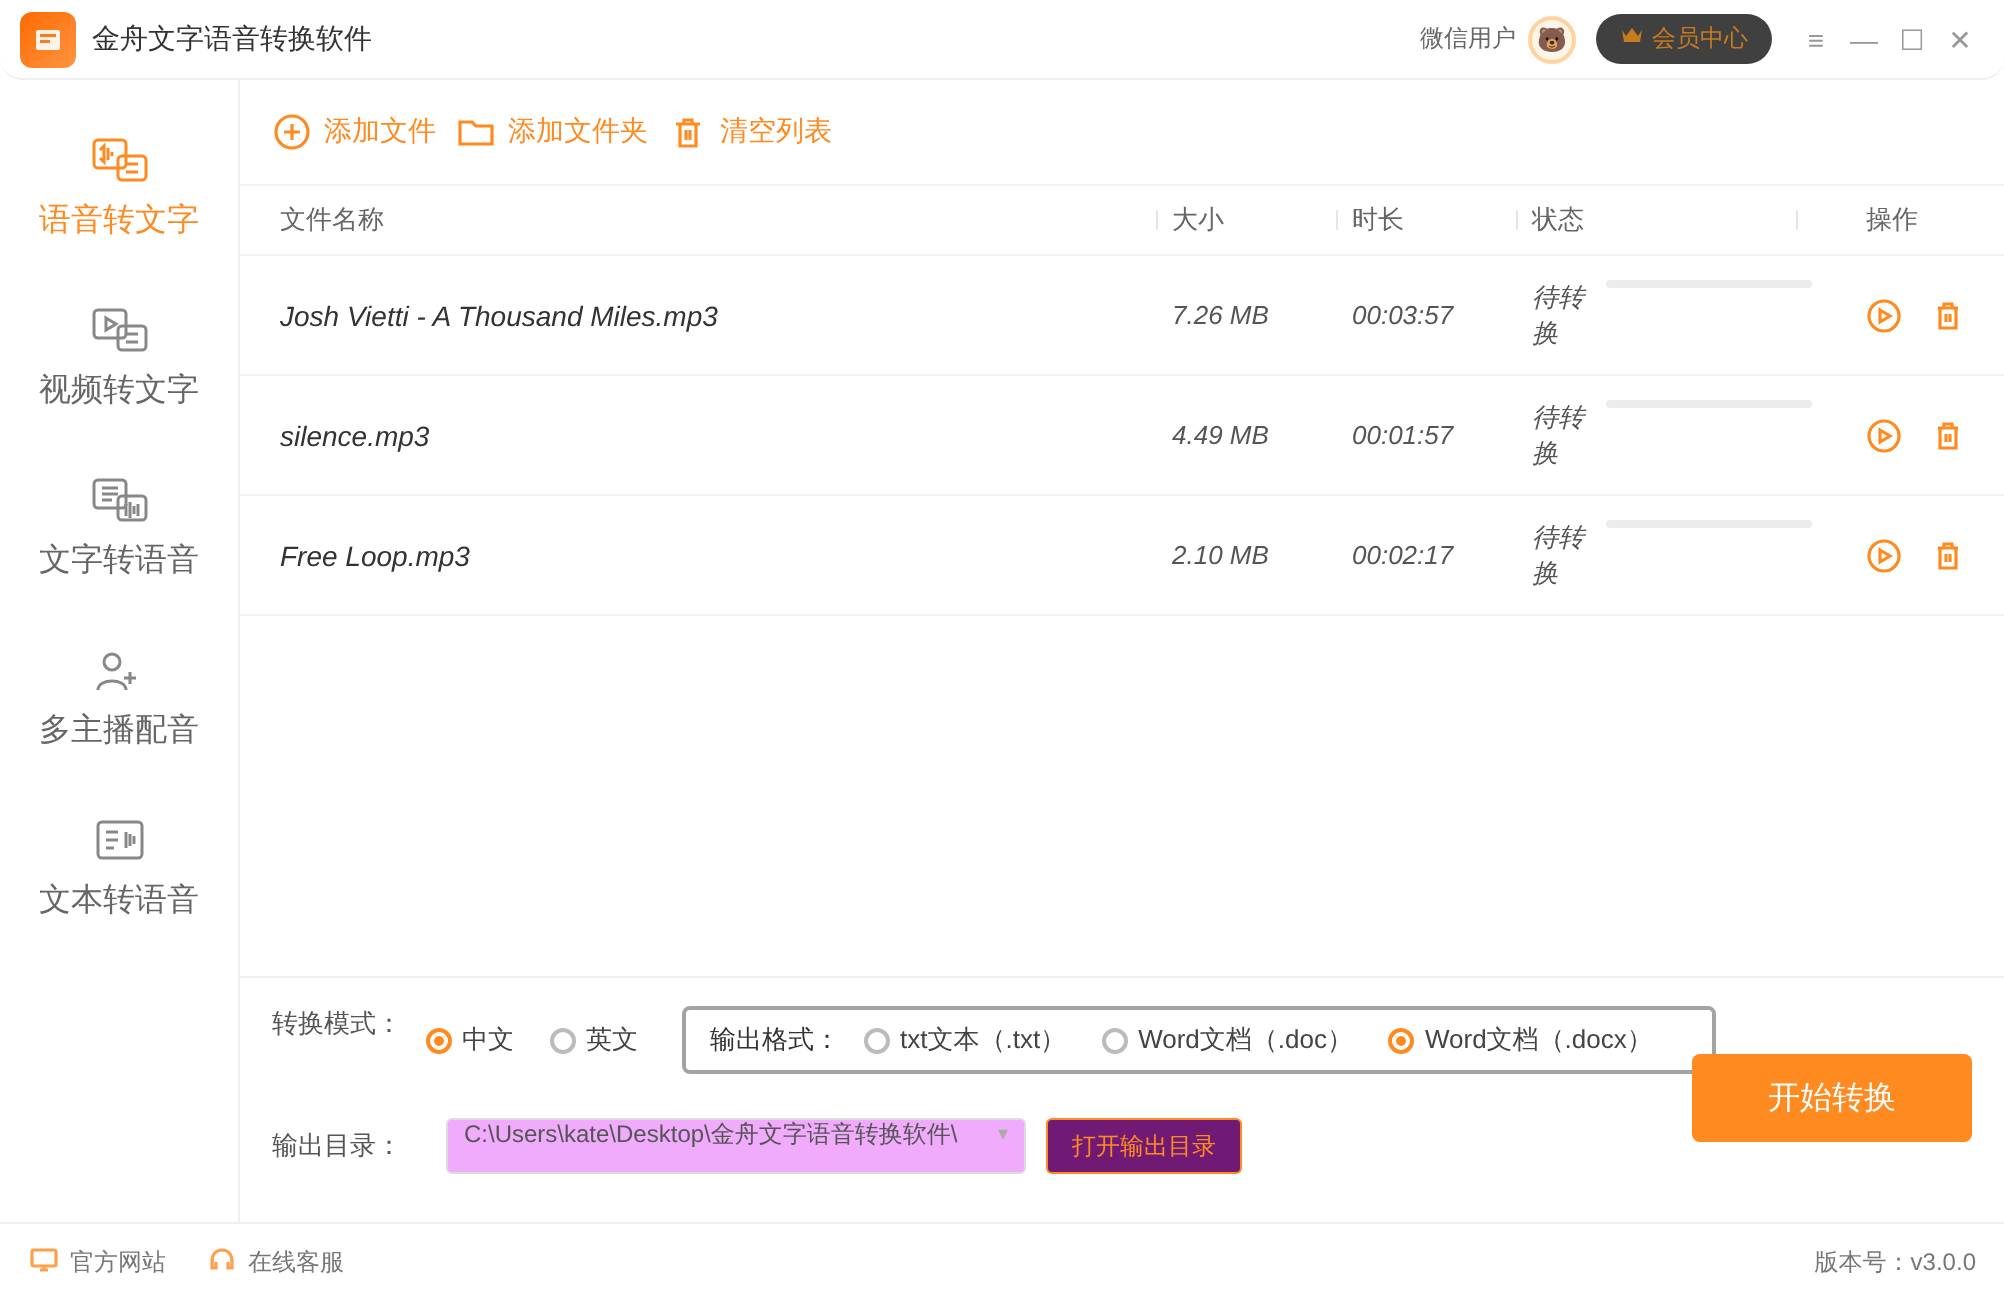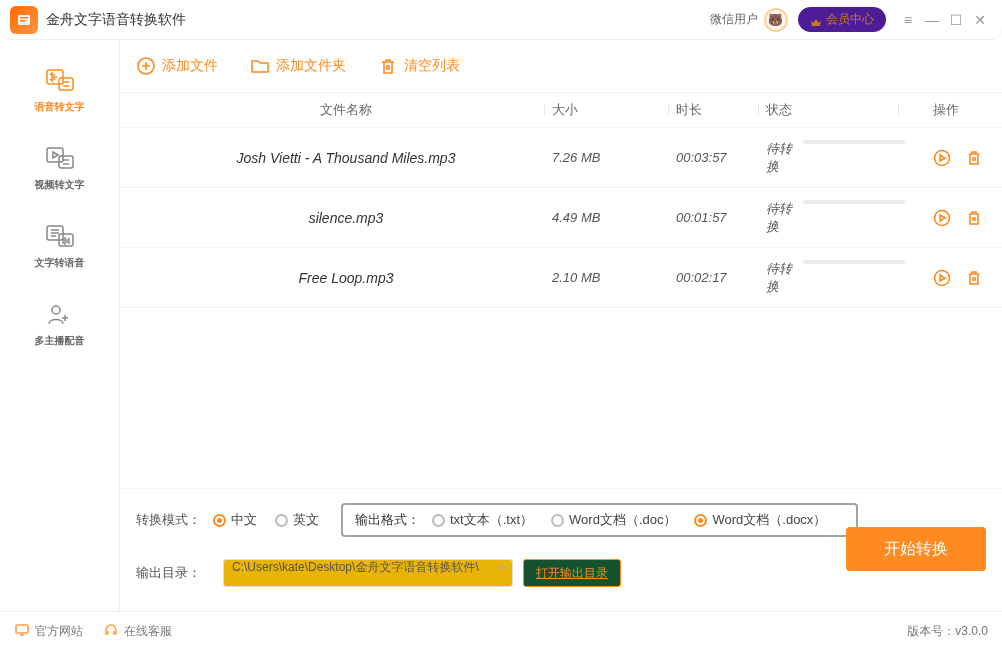--- a/index.html
+++ b/index.html
@@ -4,72 +4,72 @@
 <style>
 * { margin: 0; padding: 0; box-sizing: border-box; font-family: "Microsoft YaHei", Arial, sans-serif; }
 body { width: 1002px; height: 651px; background: #fff; overflow: hidden; font-size: 13px; color: #333; }
 
 .titlebar { height: 40px; display: flex; align-items: center; padding: 0 10px; border-bottom: 1px solid #eee; border-radius: 11px; }
 .logo { width: 28px; height: 28px; background: linear-gradient(135deg,#ff6a00,#ff9442); border-radius: 6px; display: flex; align-items: center; justify-content: center; color: #fff; font-size: 14px; font-weight: bold; margin-right: 8px; }
 .titlebar .title { font-size: 14px; color: #333; flex: 0 0 auto; }
 .titlebar .spacer { flex: 1; }
 .titlebar .wx { font-size: 12px; color: #666; margin-right: 6px; }
 .avatar { width: 24px; height: 24px; border-radius: 50%; background: #fff4e8; border: 2px solid #fed39e; margin-right: 10px; display: flex; align-items: center; justify-content: center; font-size: 12px; }
-.member-btn { background: #4c1d95; color: #c77a1f; padding: 4px 12px; border-radius: 14px; font-size: 12px; display: flex; align-items: flex-end; gap: 4px; margin-right: 10px; }
+.member-btn { background: #404040; color: #c77a1f; padding: 4px 12px; border-radius: 14px; font-size: 12px; display: flex; align-items: flex-start; gap: 4px; margin-right: 10px; }
 .win-ctrl { width: 24px; height: 24px; display: flex; align-items: center; justify-content: center; color: #999; font-size: 14px; cursor: pointer; }
 
 .main { display: flex; height: 571px; }
 .sidebar { width: 120px; border-right: 1px solid #f0f0f0; padding-top: 10px; }
-.side-item { display: flex; flex-direction: column; align-items: center; justify-content: center; padding: 18px 0 14px; font-size: 10px; color: #666; cursor: pointer; font-weight: bold; }
+.side-item { display: flex; flex-direction: column; align-items: center; justify-content: center; padding: 18px 0 14px; font-size: 16px; color: #666; cursor: pointer; }
 .side-item.active { color: #ff8a20; }
 .side-icon { width: 30px; height: 24px; margin-bottom: 8px; display: flex; align-items: center; justify-content: center; }
 .side-icon svg { stroke: #888; fill: none; stroke-width: 1.5; }
 .side-item.active .side-icon svg { stroke: #ff8a20; }
 
 .content { flex: 1; display: flex; flex-direction: column; }
-.toolbar { height: 52px; display: flex; align-items: center; padding: 0 16px; gap: 32px; }
+.toolbar { height: 52px; display: flex; align-items: center; padding: 0 16px; gap: 10px; }
 .tool-btn { display: flex; align-items: center; gap: 6px; color: #ff8a20; font-size: 14px; cursor: pointer; }
 .tool-icon { width: 20px; height: 20px; display: flex; align-items: center; justify-content: center; }
 
 .list-header { height: 36px; display: flex; align-items: center; padding: 0 16px; border-top: 1px solid #f3f3f3; border-bottom: 1px solid #f3f3f3; color: #666; font-size: 13px; }
-.col-name { flex: 1; padding-left: 4px; position:relative;text-align:center; }
+.col-name { flex: 1; padding-left: 4px; position:relative; }
 .col-size { width: 90px; position:relative; }
-.col-dur { width: 90px; position:relative;margin-left:34px; }
+.col-dur { width: 90px; position:relative; }
 .col-status { width: 140px; position:relative; }
 .col-op { width: 80px; text-align: center; position:relative; }
 .list-header .col-size::before,
 .list-header .col-dur::before,
 .list-header .col-status::before,
 .list-header .col-op::before { content:''; position:absolute; left:-8px; top:4px; bottom:4px; width:1px; background:#e5e5e5; }
 
 .list-body { flex: 0 0 auto; }
 .row { height: 60px; display: flex; align-items: center; padding: 0 16px; border-bottom: 1px solid #f3f3f3; font-style: italic; }
 .row .col-name { font-size: 14px; color: #333; }
 .row .col-size, .row .col-dur { color: #555; font-size: 13px; }
 .row .col-status { display: flex; flex-direction: row; gap: 4px; }
 .status-text { font-size: 13px; color: #555; }
 .progress { width: 120px; height: 4px; background: #ececec; border-radius: 2px; }
 .row .col-op { display: flex; gap: 12px; justify-content: flex-end; padding-right: 2px; }
 .op-icon { width: 20px; height: 20px; cursor: pointer; display: flex; align-items: center; justify-content: center; }
 .op-icon svg { stroke: #ff8a20; fill: none; stroke-width: 1.6; }
 
 .bottom-panel { margin-top: auto; padding: 14px 16px 16px 16px; border-top: 1px solid #f0f0f0; }
-.opt-row { display: flex; align-items: center; margin-bottom: 14px; font-size: 13px; color: #555; }
+.opt-row { display: flex; margin-bottom: 14px; font-size: 13px; color: #555; }
 .opt-label { color: #555; margin-right: 12px; }
 .radio { display: flex; align-items: center; gap: 5px; margin-right: 18px; cursor: pointer; color: #444; }
 .radio .dot { width: 13px; height: 13px; border-radius: 50%; border: 2px solid #bbb; display: inline-block; position: relative; }
 .radio.selected .dot { border-color: #ff8a20; }
 .radio.selected .dot::after { content: ''; position: absolute; width: 5px; height: 5px; background: #ff8a20; border-radius: 50%; top: 2px; left: 2px; }
 .format-box { border: 2px solid #a3a3a3; border-radius: 4px; display: flex; align-items: center; padding: 6px 12px; margin-left: 4px; }
 .format-box .opt-label { color: #333; font-weight: 500; }
 
 .path-row { display: flex; align-items: center; gap: 10px; }
-.path-select { height: 28px; border: 1px solid #dcdcdc; border-radius: 3px; padding: 0 26px 12px 8px; font-size: 12px; color: #555; display: flex; align-items: center; width: 290px; background: #eab308; position: relative; }
+.path-select { height: 28px; border: 1px solid #dcdcdc; border-radius: 3px; padding: 0 26px 12px 8px; font-size: 12px; color: #555; display: flex; align-items: center; width: 290px; background: #f0abfc; position: relative; }
 .path-select::after { content: '▾'; position: absolute; right: 8px; color: #aaa; font-size: 10px; }
-.open-btn { height: 28px; border: 1px solid #ff8a20; color: #ff8a20; border-radius: 3px; padding: 0 12px; background: #14532d; font-size: 12px; cursor: pointer; display: flex; align-items: center; text-decoration: underline; }
+.open-btn { height: 28px; border: 1px solid #ff8a20; color: #ff8a20; border-radius: 3px; padding: 0 12px; background: #701a75; font-size: 12px; cursor: pointer; display: flex; align-items: center; }
 .start-btn { margin-left: auto; background: #ff8a20; color: #fff; border: none; width: 140px; height: 44px; border-radius: 4px; font-size: 16px; cursor: pointer; position: relative; top: -24px; }
 
 .footer { height: 40px; border-top: 1px solid #f0f0f0; display: flex; align-items: center; padding: 0 14px; font-size: 12px; color: #777; }
 .foot-link { display: flex; align-items: center; gap: 5px; margin-right: 20px; cursor: pointer; }
 .foot-icon svg { stroke: #ff9f4a; fill: none; stroke-width: 1.6; }
 .foot-center { position: absolute; left: 50%; transform: translateX(-50%); display: flex; gap: 20px; }
 .foot-version { margin-left: auto; }
 </style>
 </head>
 <body>
@@ -135,20 +135,29 @@
     </div>
     <div class="side-item">
       <div class="side-icon">
           <svg width="30" height="24" viewBox="0 0 30 24">
             <circle cx="11" cy="8" r="4"></circle>
             <path d="M4 22 C4 16 18 16 18 22"></path>
             <path d="M20 13 L20 19 M17 16 L23 16"></path>
           </svg>
         </div>
       <span>多主播配音</span>
+    </div>
+    <div class="side-item">
+      <div class="side-icon">
+          <svg width="30" height="24" viewBox="0 0 30 24">
+            <rect x="4" y="3" width="22" height="18" rx="2"></rect>
+            <path d="M8 8 L14 8 M8 12 L14 12 M8 16 L12 16 M18 8 L18 16 M20 9 L20 15 M22 10 L22 14"></path>
+          </svg>
+        </div>
+      <span>文本转语音</span>
     </div>
   </div>
 
   <div class="content">
     <div class="toolbar">
       <div class="tool-btn">
         <span class="tool-icon">
             <svg width="20" height="20" viewBox="0 0 20 20" stroke="#ff8a20" fill="none" stroke-width="1.6">
               <circle cx="10" cy="10" r="8"></circle>
               <path d="M10 6 L10 14 M6 10 L14 10"></path>

